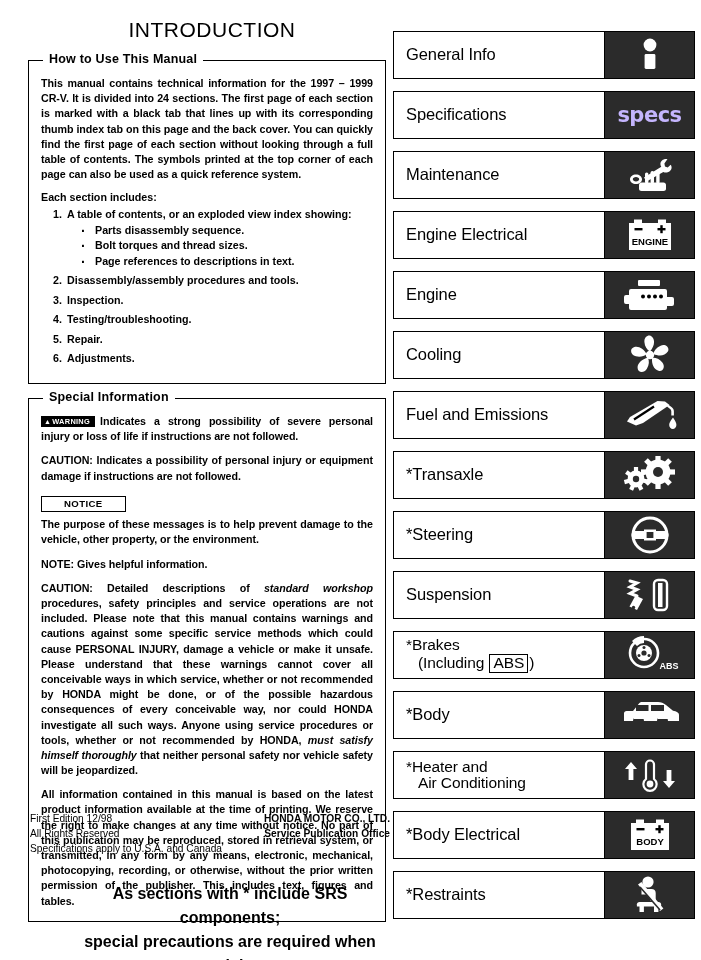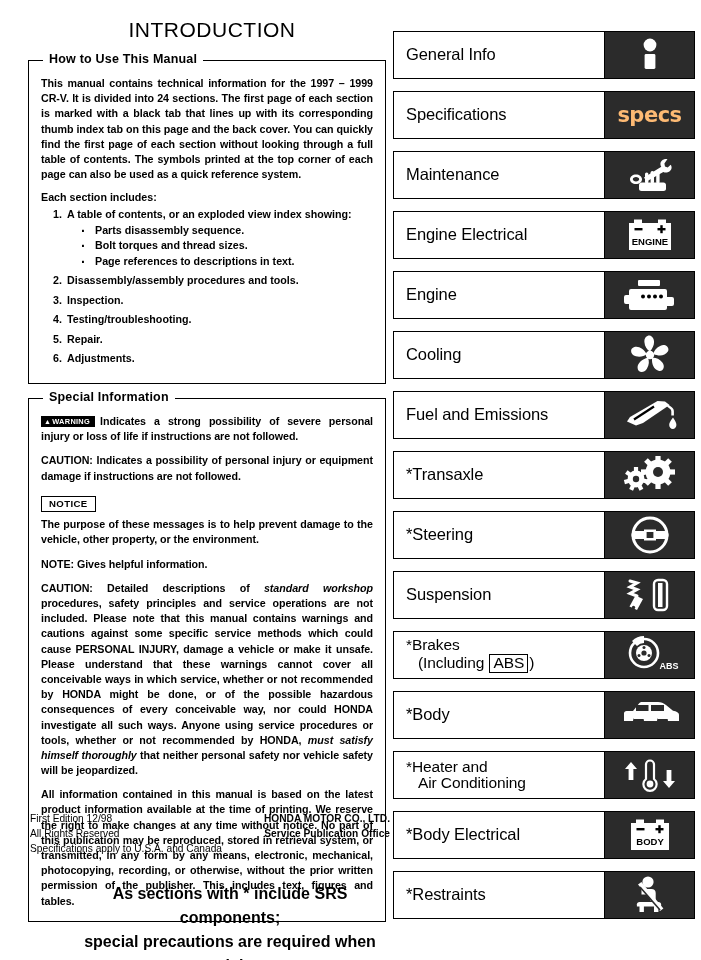--- a/index.html
+++ b/index.html
@@ -103,21 +103,21 @@
     line-height: 1;
   }
   .warn-badge .tri { font-size: 7px; margin-right: 1px; }
 
   .notice-box {
     display: inline-block;
     border: 1.4px solid #000;
     font-size: 9.6px;
     font-weight: bold;
     letter-spacing: 0.4px;
-    padding: 2px 7px;
+    padding: 2px 22px;
     line-height: 1.1;
     margin: 0 0 5px 0;
   }
 
   
   .footer {
     position: absolute;
     left: 30px; top: 812px;
     width: 360px;
     font-size: 10.2px;
@@ -175,21 +175,21 @@
     background: #2b2b2b;
     border: 1.7px solid #000;
     display: flex;
     align-items: center;
     justify-content: center;
     position: relative;
   }
   .tab-icon svg { display: block; }
 
   .icon-text {
-    color: #fdba74;
+    color: #c4b5fd;
     font-weight: bold;
     font-size: 21px;
     letter-spacing: -0.5px;
     font-family: "DejaVu Sans", sans-serif;
   }
 </style>
 </head>
 <body>
 
 <div class="page">

